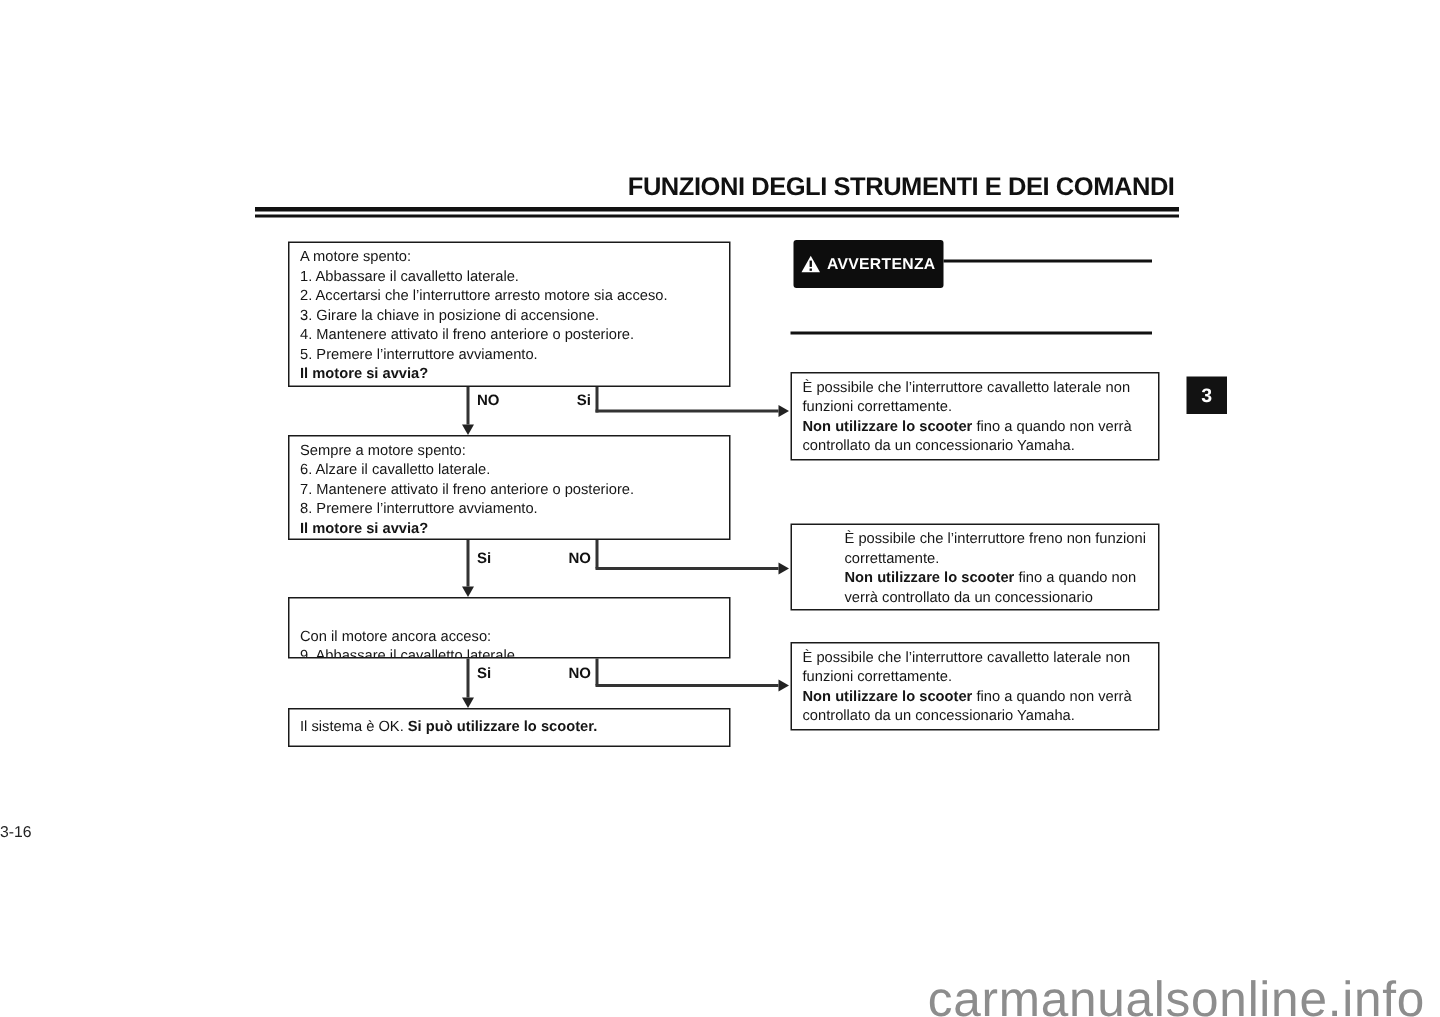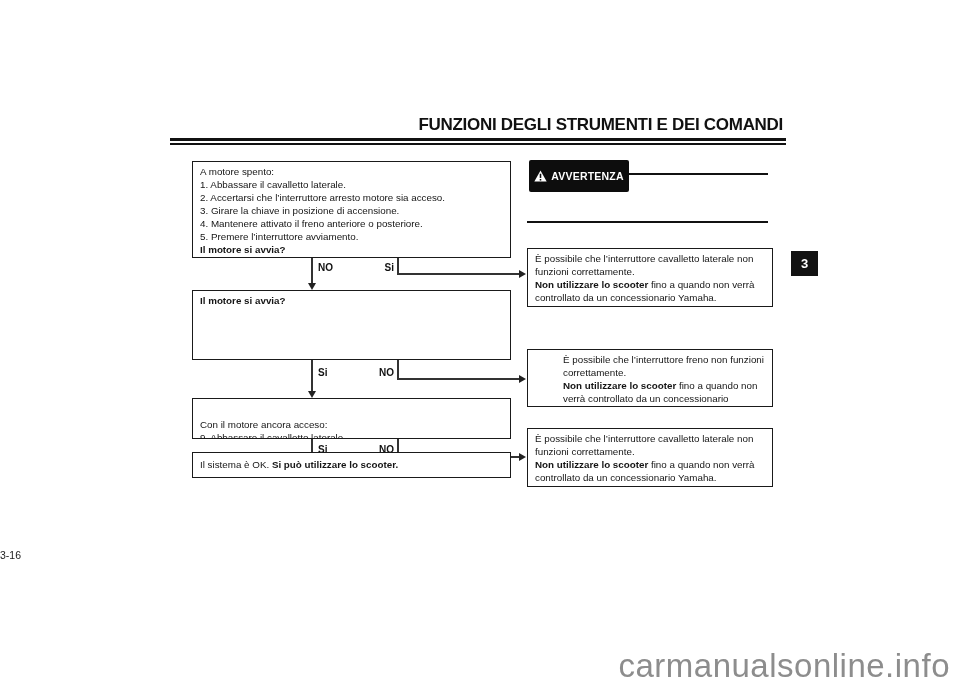--- a/index.html
+++ b/index.html
@@ -15,32 +15,32 @@
   .page-title{
     position:absolute;left:170px;top:115px;width:613px;
     text-align:right;font-size:17px;font-weight:bold;letter-spacing:-0.3px;
     color:#111;white-space:nowrap;
   }
   .rule-thick{position:absolute;left:170px;top:138px;width:616px;height:3px;background:#111;}
   .rule-thin{position:absolute;left:170px;top:143px;width:616px;height:1.5px;background:#111;}
 
   
   .fbox{
-    position:absolute;left:192px;width:319px;
+    position:absolute;left:192px;width:295px;
     border:1.5px solid #1a1a1a;background:#fff;
     box-sizing:border-box;
     font-size:9.8px;line-height:13px;
     padding:3px 4px 0 7px;overflow:hidden;
   }
   .fbox .lines{white-space:pre-line;display:block;}
   .fbox .question{font-weight:bold;}
   .fb1{top:161px;height:97px;}
   .fb2{top:290px;height:70px;}
   .fb3{top:398px;height:41px;padding-top:19px;}
-  .fb4{top:452px;height:26px;padding-top:5px;}
+  .fb4{top:472px;height:26px;padding-top:5px;}
 
   
   .vline{position:absolute;width:1.5px;background:#333;}
   .hline{position:absolute;height:1.5px;background:#333;}
   .arrow-down{position:absolute;width:0;height:0;
     border-left:4px solid transparent;border-right:4px solid transparent;
     border-top:7px solid #222;}
   .arrow-right{position:absolute;width:0;height:0;
     border-top:4px solid transparent;border-bottom:4px solid transparent;
     border-left:7px solid #222;}
@@ -111,20 +111,24 @@
 
   <div class="vline" style="left:311px;top:258px;height:25px;"></div>
   <div class="arrow-down" style="left:308px;top:283px;"></div>
   <div class="clabel" style="left:318px;top:262px;">NO</div>
   <div class="vline" style="left:397px;top:258px;height:17px;"></div>
   <div class="clabel r" style="left:368px;top:262px;">Si</div>
   <div class="hline" style="left:397px;top:273px;width:122px;"></div>
   <div class="arrow-right" style="left:519px;top:270px;"></div>
 
   <div class="fbox fb2">
+    <span class="lines">Sempre a motore spento:
+6. Alzare il cavalletto laterale.
+7. Mantenere attivato il freno anteriore o posteriore.
+8. Premere l’interruttore avviamento.</span>
     <div class="question">Il motore si avvia?</div>
   </div>
 
   <div class="vline" style="left:311px;top:360px;height:31px;"></div>
   <div class="arrow-down" style="left:308px;top:391px;"></div>
   <div class="clabel" style="left:318px;top:367px;">Si</div>
   <div class="vline" style="left:397px;top:360px;height:19px;"></div>
   <div class="clabel r" style="left:368px;top:367px;">NO</div>
   <div class="hline" style="left:397px;top:378px;width:122px;"></div>
   <div class="arrow-right" style="left:519px;top:375px;"></div>

